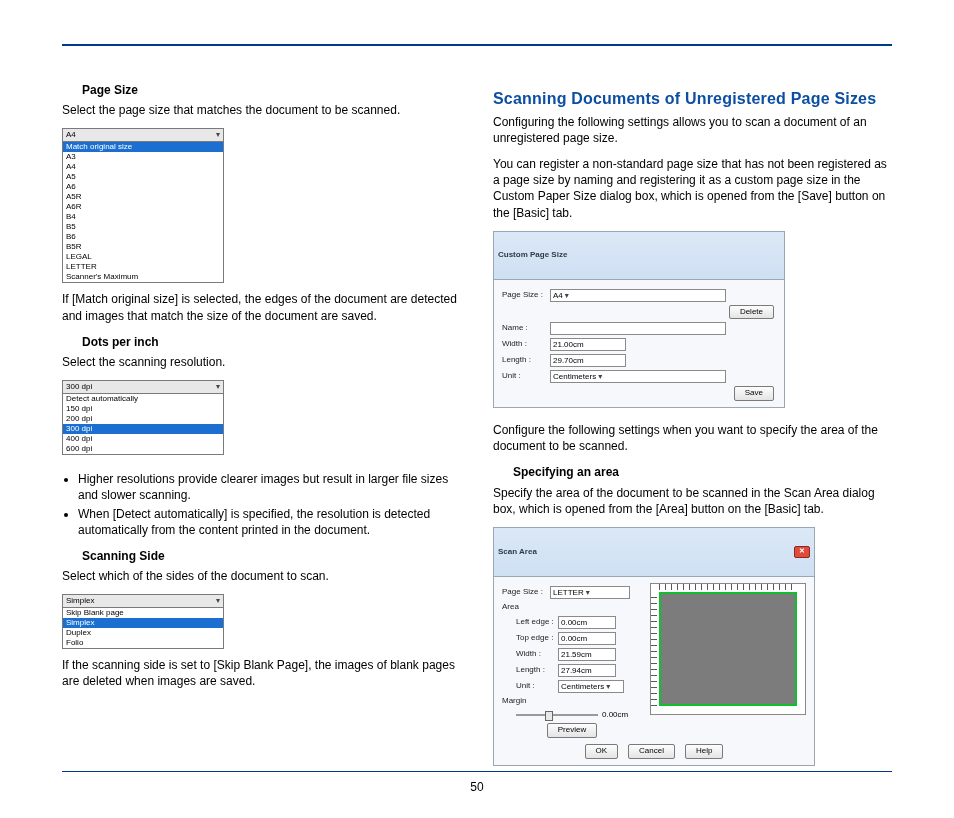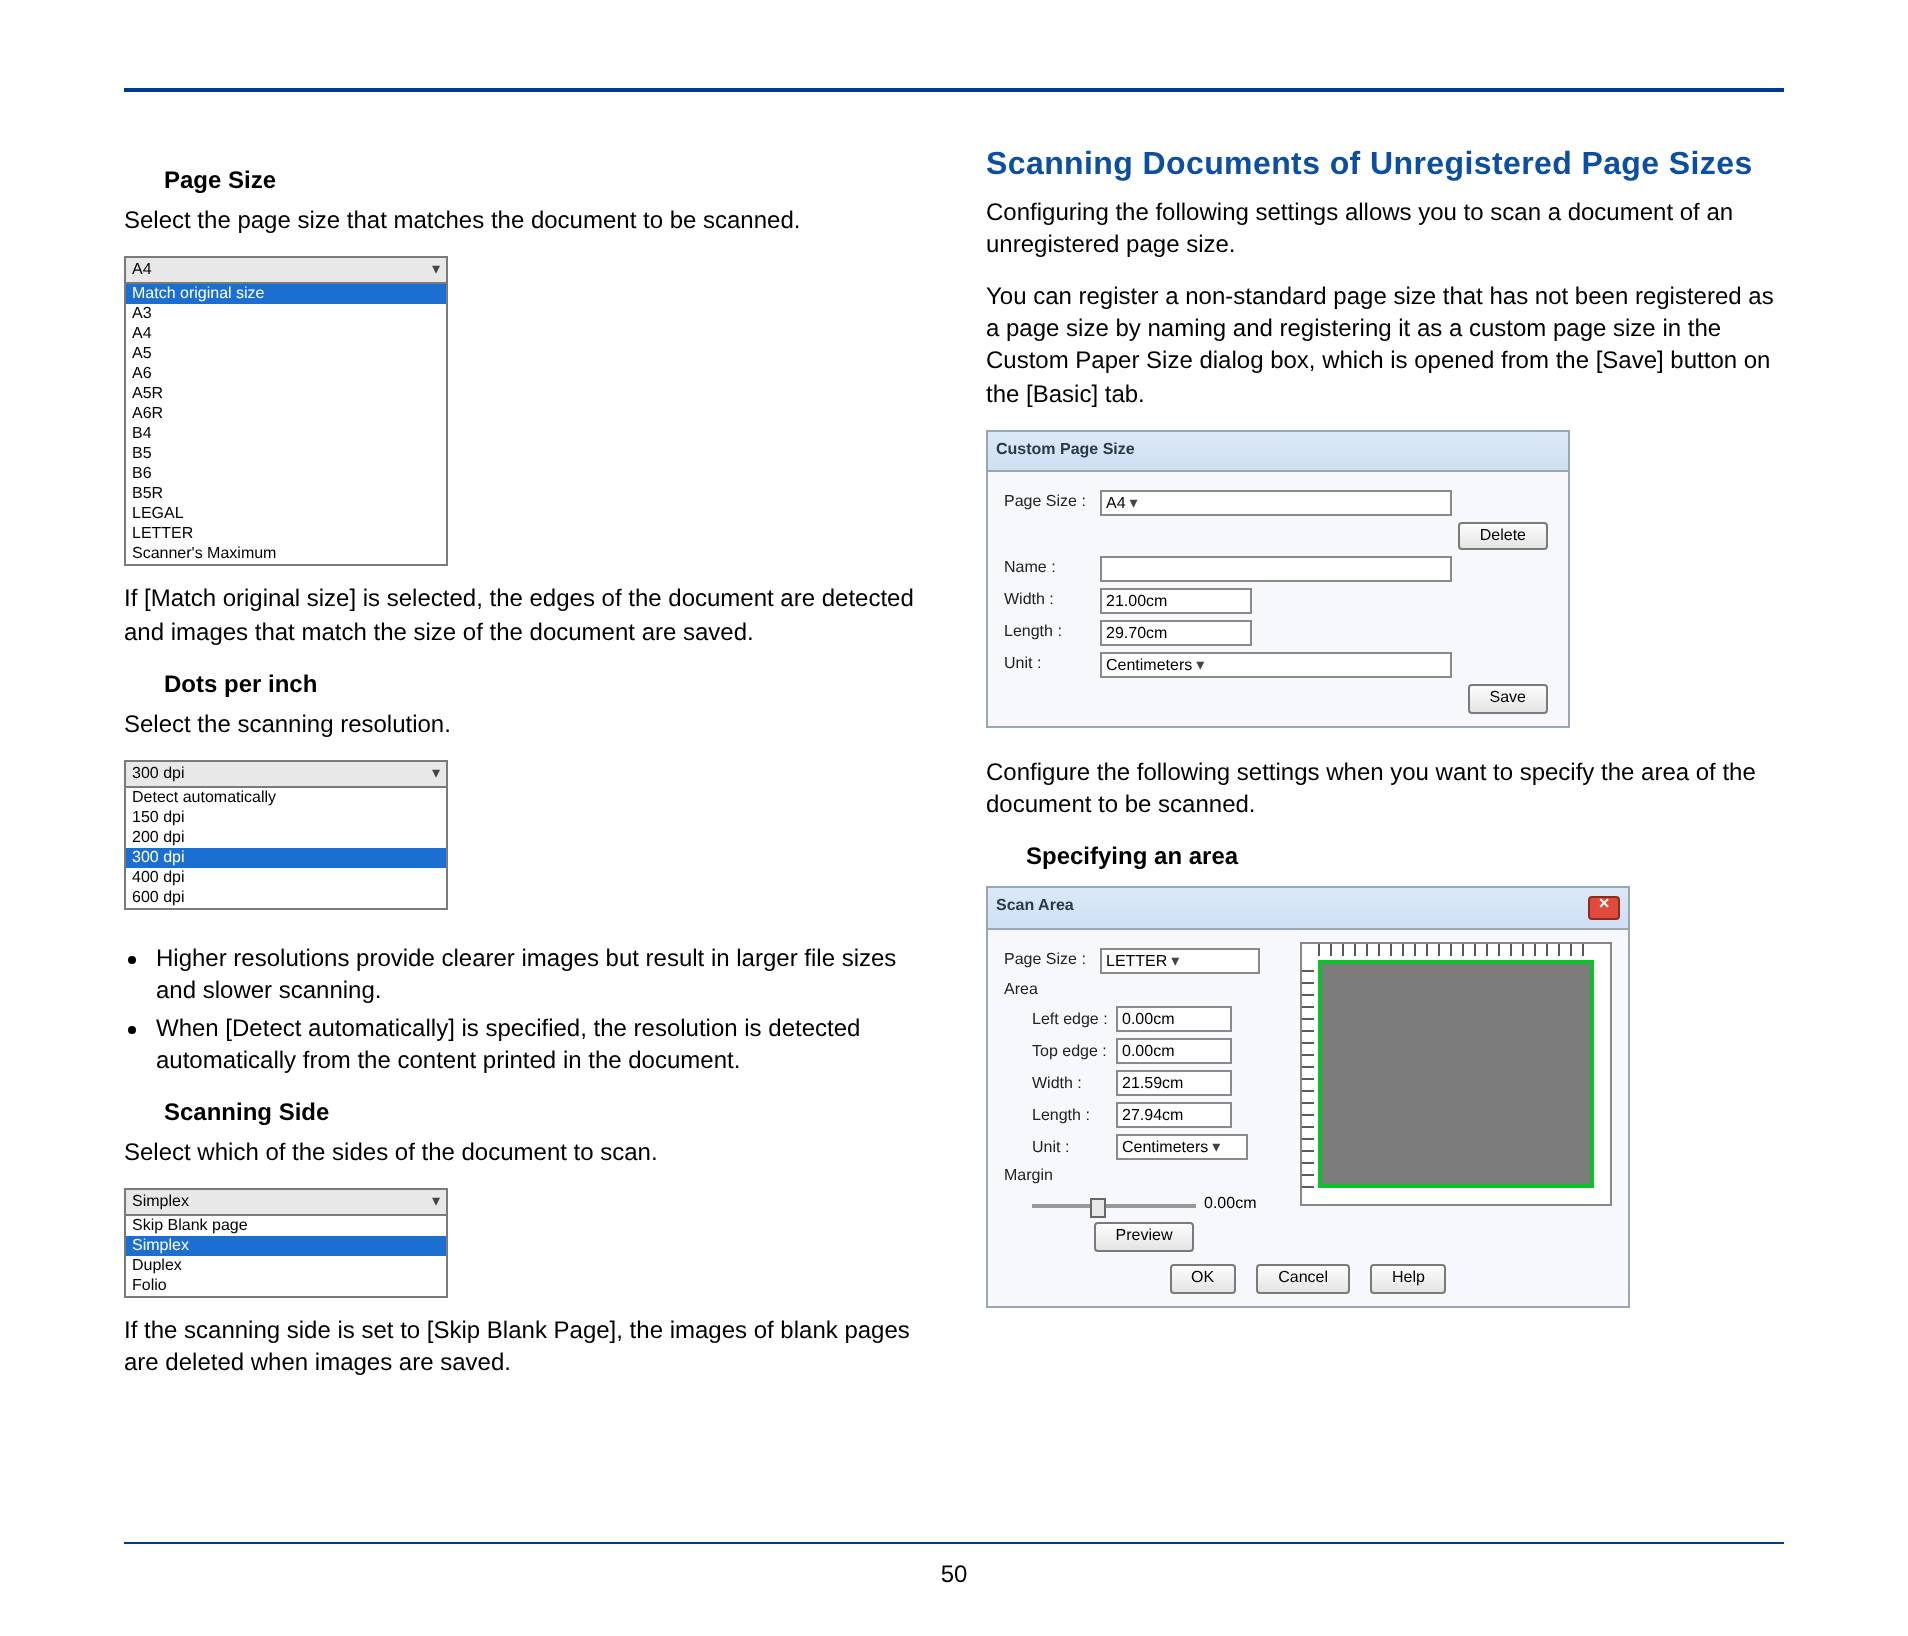--- a/index.html
+++ b/index.html
@@ -14,42 +14,42 @@
     text-align:center;font-size:12px;}
 
   
   .cols{display:flex;gap:32px;}
   .col{flex:1 1 50%;font-size:12px;line-height:1.35;}
   .col p{margin:4px 0 10px 0;}
 
   h3{font-size:12px;font-weight:bold;margin:10px 0 2px 0;padding-left:20px;}
   h2{font-family:Arial,Helvetica,sans-serif;
      font-size:16px;font-weight:900;color:#0b4ea2;
-     margin:0 0 4px 0;letter-spacing:.2px;}
+     margin:16px 0 4px 0;letter-spacing:.2px;}
 
   ul{margin:16px 0 10px 0;padding-left:16px;}
   li{margin-bottom:2px;}
 
   
   .dropdown{width:160px;border:1px solid #7a7a7a;
     font-size:8px;line-height:10px;margin:4px 0 8px 0;
     font-family:Tahoma,Arial,sans-serif;overflow:hidden;}
   .dropdown .sel{background:#e8e8e8;border-bottom:1px solid #7a7a7a;
     padding:1px 3px;display:flex;justify-content:space-between;}
   .dropdown .sel .arrow{font-size:8px;color:#444;}
   .dropdown .opt{padding:0 3px;}
   .dropdown .opt.hl{background:#1b6fd0;color:#fff;}
 
   
   .dialog{border:1px solid #9aa6b2;background:#f6f8fb;
     font-family:Tahoma,Arial,sans-serif;font-size:8px;
     margin:6px 0 14px 0;width:290px;}
   .dialog .titlebar{background:linear-gradient(#dbe8f7,#cfe0f3);
     border-bottom:1px solid #9aa6b2;
-    padding:4px 4px;font-size:8px;font-weight:bold;color:#2c3a47;
+    padding:18px 4px;font-size:8px;font-weight:bold;color:#2c3a47;
     display:flex;justify-content:space-between;align-items:center;}
   .titlebar .xbtn{width:14px;height:10px;background:#e04b3c;border:1px solid #8a2a20;
     color:#fff;font-size:7px;line-height:8px;text-align:center;border-radius:2px;}
   .dialog .body{padding:6px 8px;}
   .fldrow{display:flex;align-items:center;margin:3px 0;}
   .fldrow .lab{width:48px;color:#222;}
   .fldrow .inp{border:1px solid #8a8a8a;background:#fff;
     padding:0 2px;min-width:70px;height:11px;line-height:11px;}
   .fldrow .wide{min-width:170px;}
   .fldrow .dd{display:inline-flex;align-items:center;}
@@ -192,20 +192,21 @@
           </div>
           <div class="btnright">
             <span class="btn">Save</span>
           </div>
         </div>
       </div>
 
       <p>Configure the following settings when you want to specify the area of the document to be scanned.</p>
 
       <h3>Specifying an area</h3>
+      <p>Specify the area of the document to be scanned in the Scan Area dialog box, which is opened from the [Area] button on the [Basic] tab.</p>
 
       <div class="dialog" style="width:320px">
         <div class="titlebar">
           <span>Scan Area</span>
           <span class="xbtn">✕</span>
         </div>
         <div class="body">
           <div class="scanArea">
             <div class="fields">
               <div class="fldrow">

